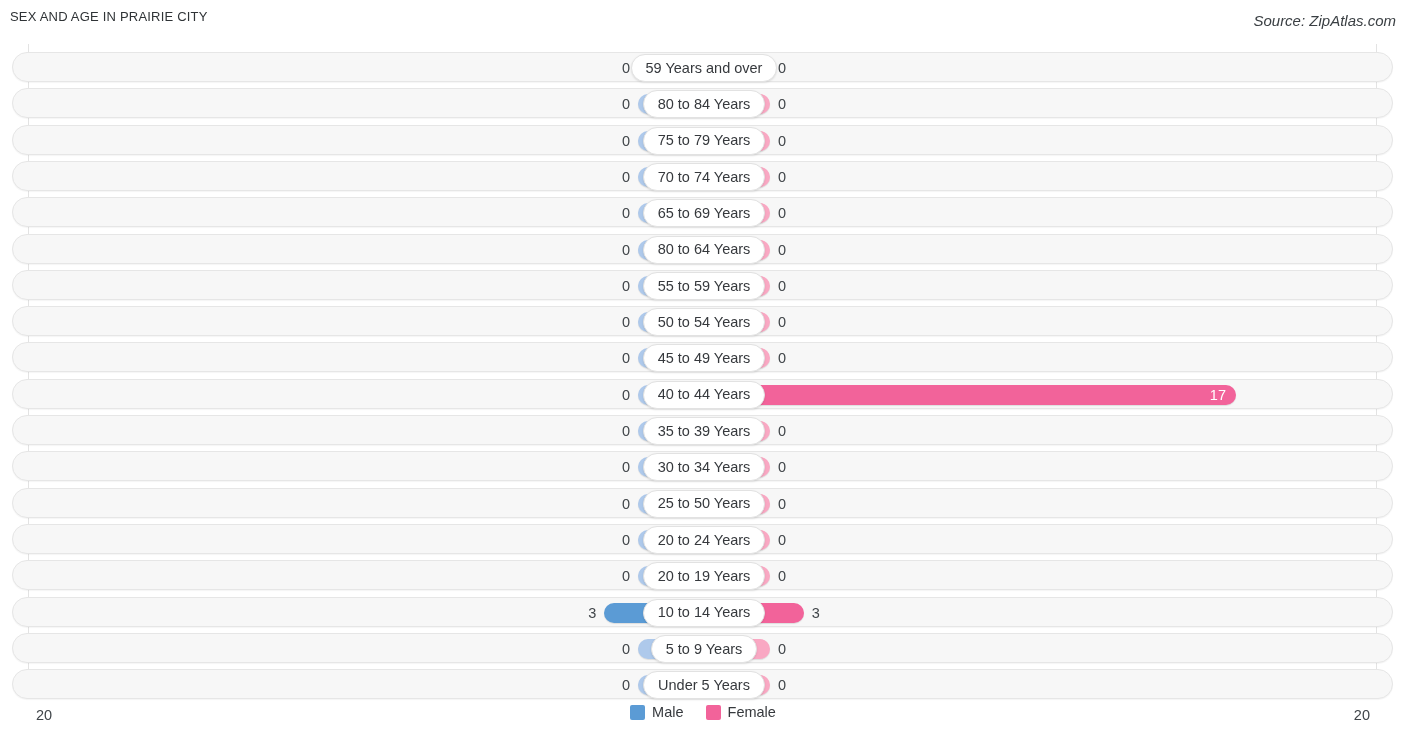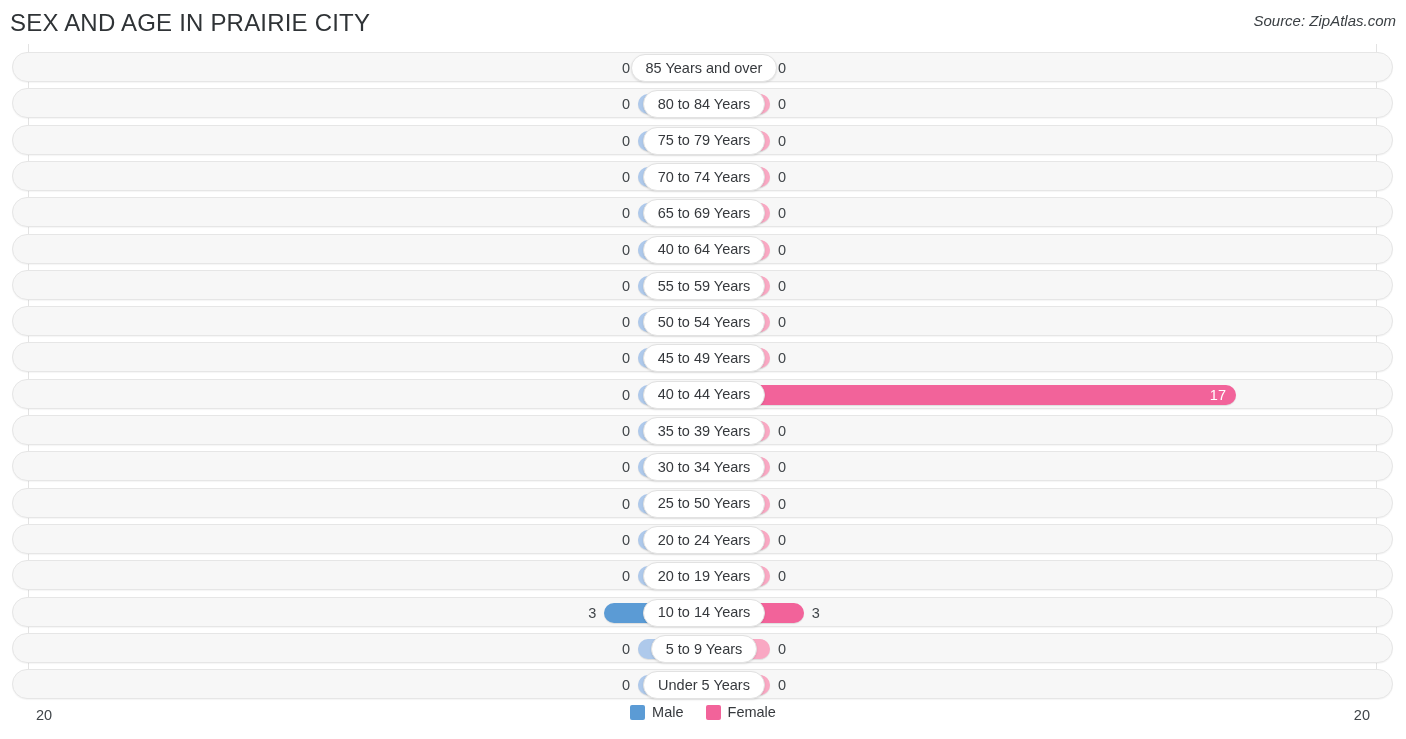--- a/index.html
+++ b/index.html
@@ -20,21 +20,21 @@
 
   
   .header {
     position: absolute;
     left: 0; top: 0;
     width: 1406px; height: 44px;
   }
   .chart-title {
     position: absolute;
     left: 10px; top: 9px;
-    font-size: 24px;
+    font-size: 13px;
     color: #2f3336;
     letter-spacing: 0.2px;
     white-space: nowrap;
   }
   .chart-source {
     position: absolute;
     right: 10px; top: 12px;
     font-size: 15px;
     font-style: italic;
     color: #3a3f43;
@@ -193,21 +193,21 @@
   </div>
 
   <div class="plot" id="plot">
     <div class="axis-line axis-left"></div>
     <div class="axis-line axis-right"></div>
   <div class="row" style="top: 8px;">
         <div class="bar-track">
           <div class="bar-male" style="left: 625px; width: 66px;"></div>
           <div class="bar-female" style="left: 691px; width: 66px;"></div>
           <div class="age-pill" style="left: 617.547px;">
-            <span>85 Years and over</span>
+            <span>59 Years and over</span>
           </div>
           <div class="val val-male" style="left: 573px; width: 44px;">0</div>
           <div class="val val-female" style="left: 765px; width: 44px;">0</div>
         </div>
       </div>
       <div class="row" style="top: 44.3px;">
         <div class="bar-track">
           <div class="bar-male" style="left: 625px; width: 66px;"></div>
           <div class="bar-female" style="left: 691px; width: 66px;"></div>
           <div class="age-pill" style="left: 629.633px; justify-content: center;">
@@ -248,21 +248,21 @@
           </div>
           <div class="val val-male" style="left: 573px; width: 44px;">0</div>
           <div class="val val-female" style="left: 765px; width: 44px;">0</div>
         </div>
       </div>
       <div class="row" style="top: 189.5px;">
         <div class="bar-track">
           <div class="bar-male" style="left: 625px; width: 66px;"></div>
           <div class="bar-female" style="left: 691px; width: 66px;"></div>
           <div class="age-pill" style="left: 629.633px;">
-            <span>40 to 64 Years</span>
+            <span>80 to 64 Years</span>
           </div>
           <div class="val val-male" style="left: 573px; width: 44px;">0</div>
           <div class="val val-female" style="left: 765px; width: 44px;">0</div>
         </div>
       </div>
       <div class="row" style="top: 225.8px;">
         <div class="bar-track">
           <div class="bar-male" style="left: 625px; width: 66px;"></div>
           <div class="bar-female" style="left: 691px; width: 66px;"></div>
           <div class="age-pill" style="left: 629.633px;">

